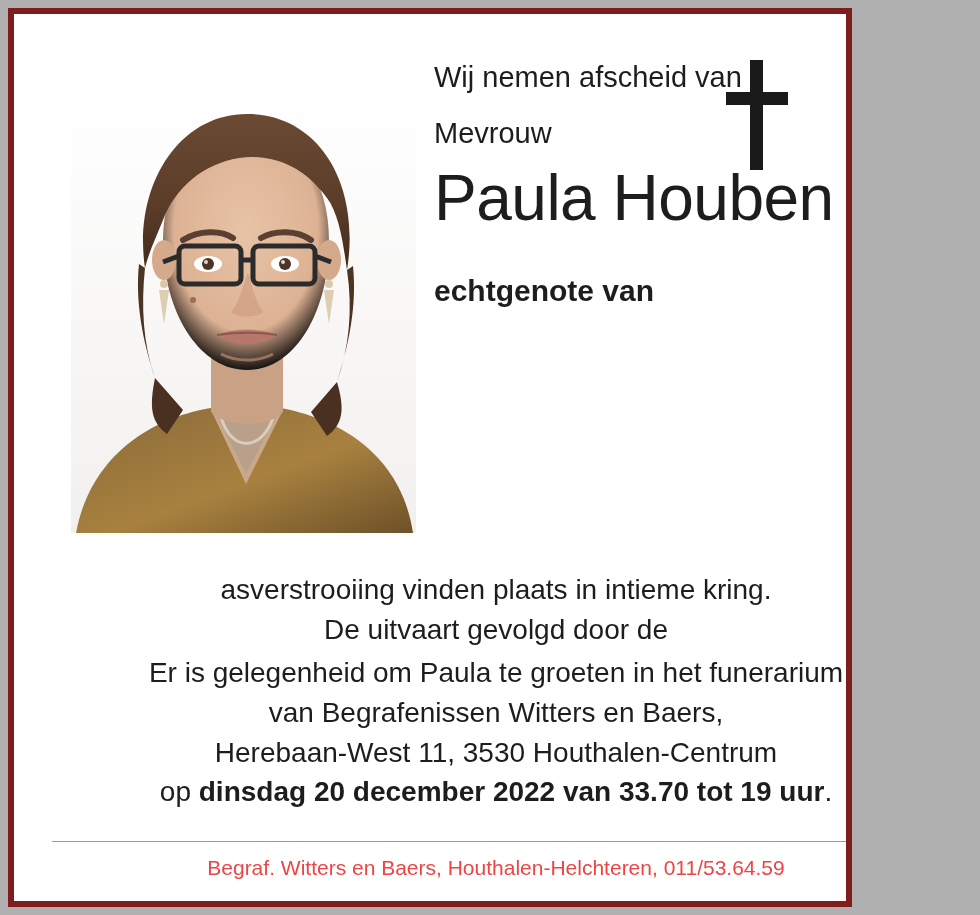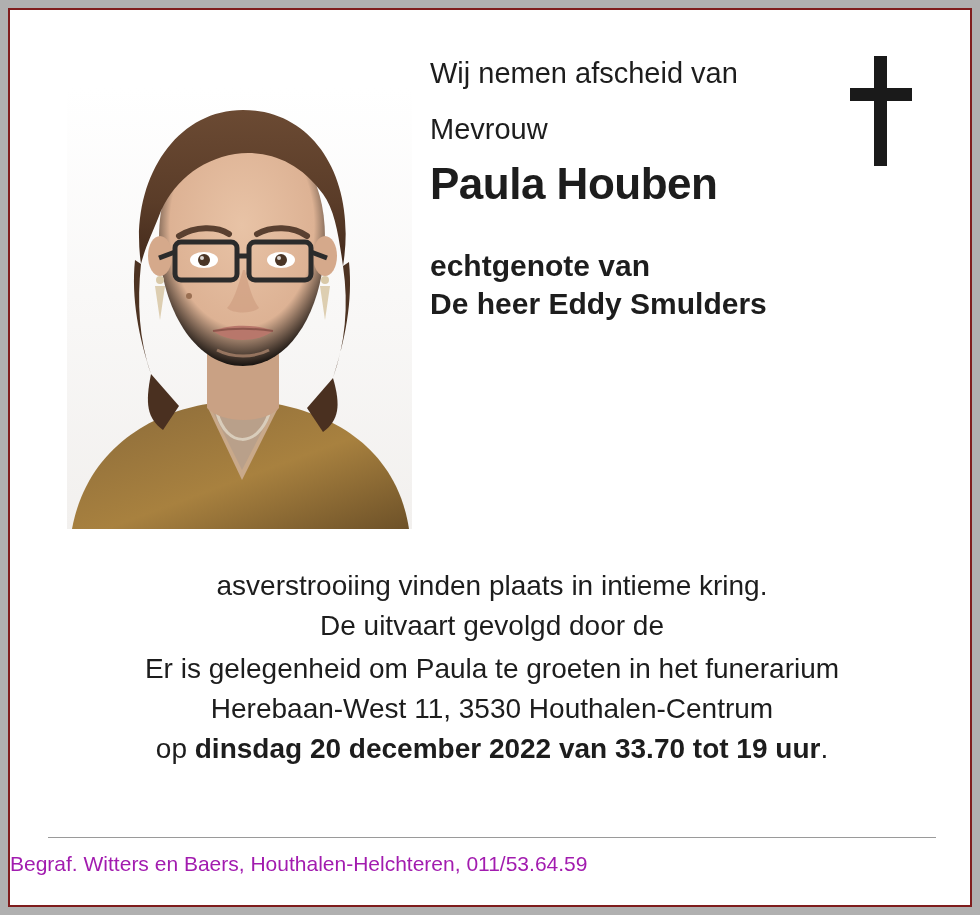--- a/index.html
+++ b/index.html
@@ -10,24 +10,24 @@
   body {
     width: 980px;
     height: 915px;
     overflow: hidden;
     font-family: "Liberation Sans", sans-serif;
   }
   .card {
     position: absolute;
     left: 8px;
     top: 8px;
-    width: 964px;
+    width: 844px;
     height: 899px;
     background: #ffffff;
-    border: 2px solid #7f1d1d;
+    border: 6px solid #7f1d1d;
     box-sizing: border-box;
     overflow: hidden;
   }
   .portrait {
     position: absolute;
     left: 57px;
     top: 78px;
     width: 345px;
     height: 441px;
     overflow: hidden;
@@ -72,22 +72,22 @@
     margin-bottom: 26px;
     white-space: nowrap;
   }
   .line-title {
     font-size: 29px;
     line-height: 1.05;
     margin-bottom: 16px;
     white-space: nowrap;
   }
   .name {
-    font-size: 44px;
-    font-weight: bold;
+    font-size: 64px;
+    font-weight: normal;
     line-height: 1.05;
     letter-spacing: -0.5px;
     margin-bottom: 20px;
     white-space: nowrap;
   }
   .spouse {
     font-size: 30px;
     font-weight: bold;
     line-height: 1.28;
     margin-bottom: 26px;
@@ -124,21 +124,22 @@
     top: 827px;
     width: 888px;
     height: 1px;
     background: #9a9a9a;
   }
   .footer {
     position: absolute;
     left: 0;
     top: 840px;
     width: 964px;
-    color: #a21caf;
+    text-align: center;
+    color: #ef4444;
     font-size: 21px;
     line-height: 1.33;
   }
 </style>
 </head>
 <body>
 
 <div class="card">
 
   <div class="portrait">
@@ -226,31 +227,31 @@
     <div class="bar-v"></div>
     <div class="bar-h"></div>
   </div>
 
   <div class="right-col">
     <div class="line-intro">Wij nemen afscheid van</div>
     <div class="line-title">Mevrouw</div>
     <div class="name">Paula Houben</div>
     <div class="spouse">
       <div>echtgenote van</div>
-      <div>De heer Eddy Smulders</div>
     </div>
   </div>
 
   <div class="center-block para-funeral">
     <div>asverstrooiing vinden plaats in intieme kring.</div>
     <div>De uitvaart gevolgd door de</div>
   </div>
 
   <div class="center-block para-visit">
     <div>Er is gelegenheid om Paula te groeten in het funerarium</div>
+    <div>van Begrafenissen Witters en Baers,</div>
     <div>Herebaan-West 11, 3530 Houthalen-Centrum</div>
     <div><span>op </span><b>dinsdag 20 december 2022 van 33.70 tot 19 uur</b><span>.</span></div>
   </div>
 
   <div class="divider"></div>
 
   <div class="footer">
     <div>Begraf. Witters en Baers, Houthalen-Helchteren, 011/53.64.59</div>
   </div>
 

